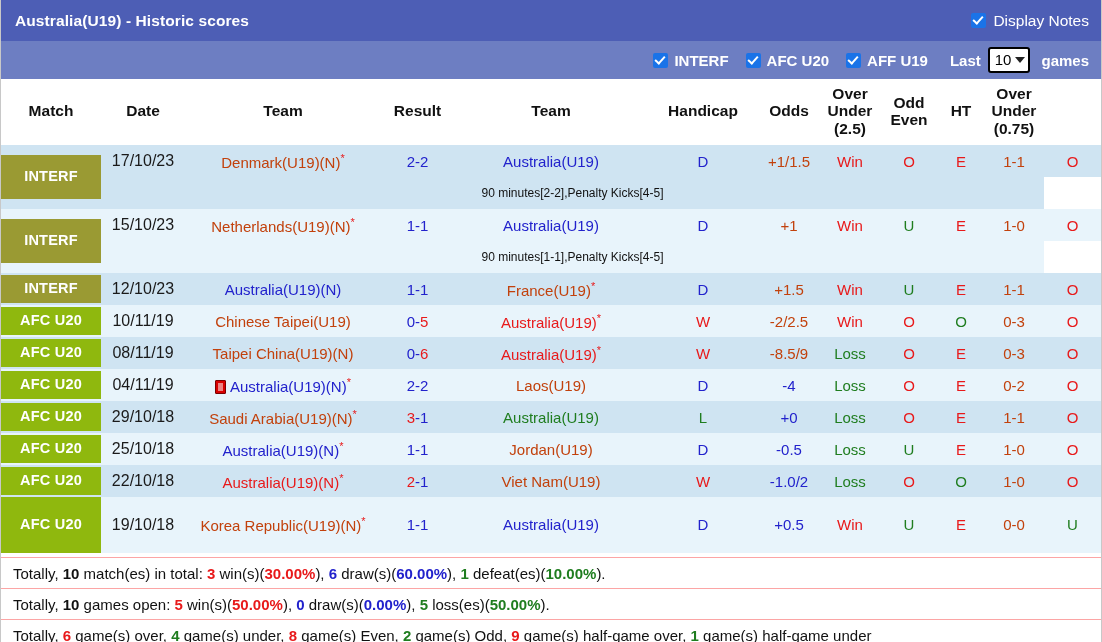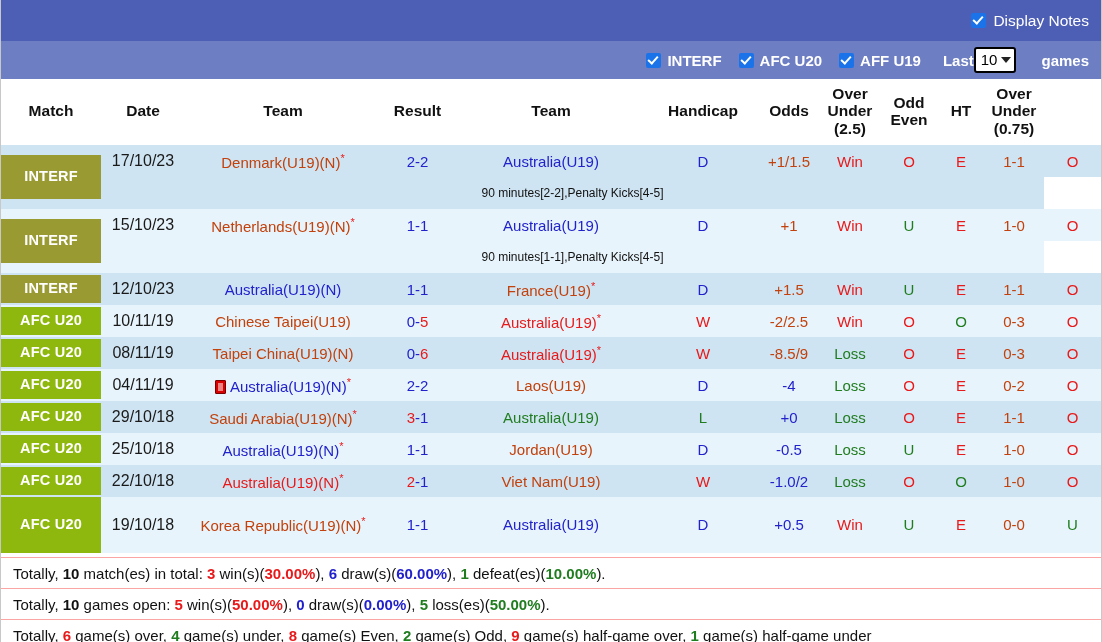--- a/index.html
+++ b/index.html
@@ -21,22 +21,22 @@
   }
   .titlebar .title { font-size:15.5px; font-weight:bold; letter-spacing:.1px; }
   .titlebar .right { margin-left:auto; display:flex; align-items:center; gap:7px; }
   .filterbar {
     height:38px; background:#6d7ec2; color:#fff;
     display:flex; align-items:center; justify-content:flex-end;
     padding-right:12px; gap:0px;
   }
   .fgroup { display:flex; align-items:center; gap:6px; margin-left:17px; }
   .fgroup .lbl { font-size:15px; font-weight:bold; }
-  .lastlbl { font-size:15px; font-weight:bold; margin-left:22px; }
-  .gameslbl { font-size:15px; font-weight:bold; margin-left:25px; }
+  .lastlbl { font-size:15px; font-weight:bold; margin-left:22px; margin-right:7px; }
+  .gameslbl { font-size:15px; font-weight:bold; margin-left:11px; }
 
   .chk {
     width:15px; height:15px; background:#1a73e8; border-radius:2px;
     position:relative; flex:none; display:inline-block;
   }
   .chk::after{
     content:""; position:absolute; left:4px; top:1px;
     width:4px; height:8px; border:solid #fff; border-width:0 2px 2px 0;
     transform:rotate(42deg);
   }
@@ -99,20 +99,21 @@
   .fline { font-size:15px; color:#111; padding:7px 0 6px 8px; white-space:nowrap; }
   .fline b { font-weight:bold; }
   .sep { border-top:1px solid #fca5a5;padding-left:12px; }
 </style>
 </head>
 <body>
 
 <div id="app">
 
   <div class="titlebar">
+    <span class="title">Australia(U19) - Historic scores</span>
     <span class="right">
       <span class="chk"></span>
       <span class="lbl" style="font-size:15.5px;font-weight:normal;">Display Notes</span>
     </span>
   </div>
 
   <div class="filterbar">
     <span class="fgroup">
       <span class="chk"></span>
       <span class="lbl">INTERF</span>

